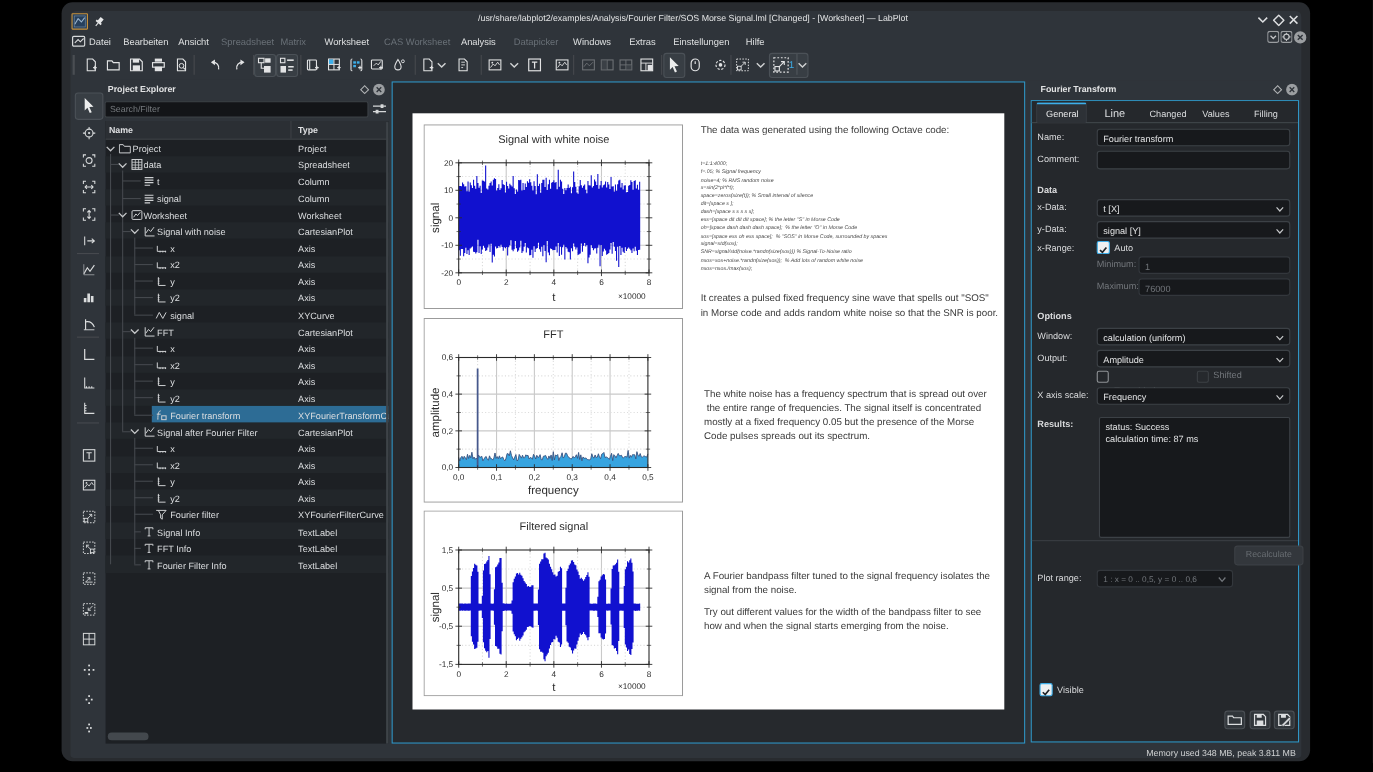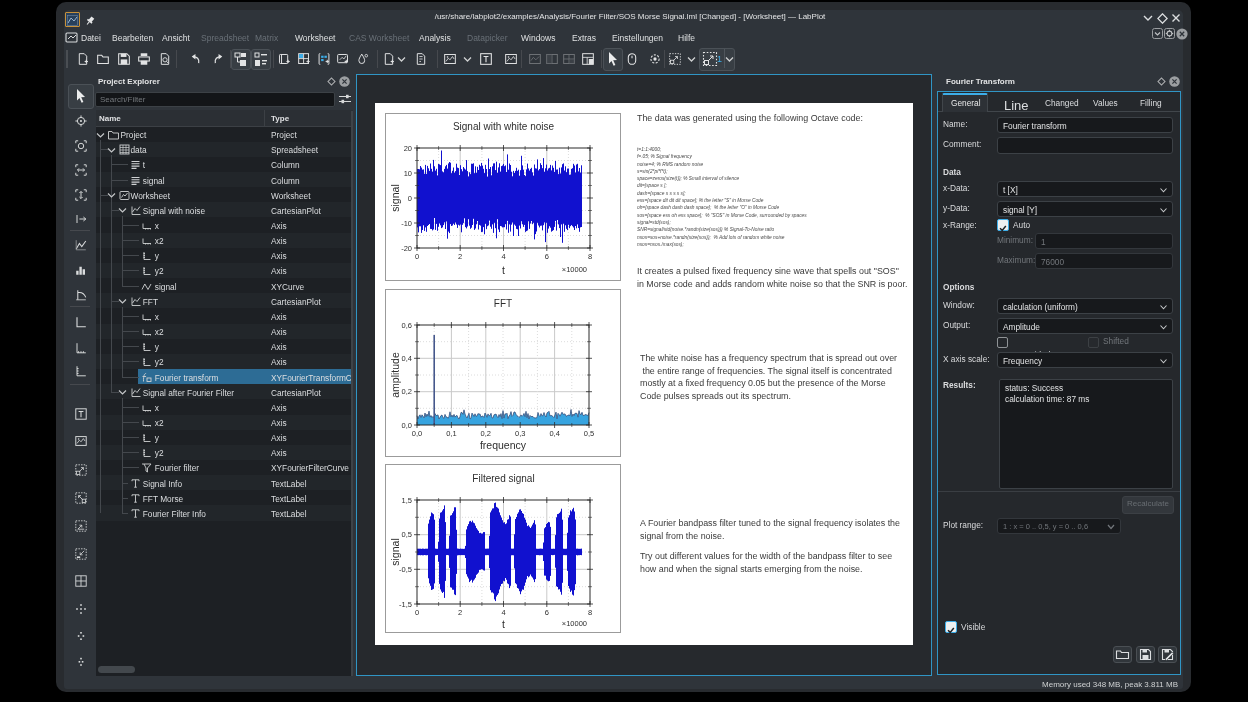--- a/index.html
+++ b/index.html
@@ -580,21 +580,21 @@
 <div class="abs" style="left:122px;top:482.5px;width:6px;height:1px;background:#44484d;"></div>
 <svg class="abs" style="left:129.8px;top:477.5px" width="11" height="11">
     <path d="M2 3.2V1.8h7V3.2M5.5 1.8v7.4M4.2 9.2h2.6" fill="none" stroke="#cfd1d3" stroke-width="0.9"></path>
   </svg>
 <div class="abs" style="left:142.8px;top:478.5px;font-size:8.3px;color:#dcdee0;white-space:nowrap;">Signal Info</div>
 <div class="abs" style="left:271px;top:478.5px;font-size:8.3px;color:#dcdee0;white-space:nowrap;max-width:82px;overflow:hidden;">TextLabel</div>
 <div class="abs" style="left:122px;top:497.7px;width:6px;height:1px;background:#44484d;"></div>
 <svg class="abs" style="left:129.8px;top:492.7px" width="11" height="11">
     <path d="M2 3.2V1.8h7V3.2M5.5 1.8v7.4M4.2 9.2h2.6" fill="none" stroke="#cfd1d3" stroke-width="0.9"></path>
   </svg>
-<div class="abs" style="left:142.8px;top:493.7px;font-size:8.3px;color:#dcdee0;white-space:nowrap;">FFT Morse</div>
+<div class="abs" style="left:142.8px;top:493.7px;font-size:8.3px;color:#dcdee0;white-space:nowrap;">FFT Info</div>
 <div class="abs" style="left:271px;top:493.7px;font-size:8.3px;color:#dcdee0;white-space:nowrap;max-width:82px;overflow:hidden;">TextLabel</div>
 <div class="abs" style="left:122px;top:512.9px;width:6px;height:1px;background:#44484d;"></div>
 <svg class="abs" style="left:129.8px;top:507.9px" width="11" height="11">
     <path d="M2 3.2V1.8h7V3.2M5.5 1.8v7.4M4.2 9.2h2.6" fill="none" stroke="#cfd1d3" stroke-width="0.9"></path>
   </svg>
 <div class="abs" style="left:142.8px;top:508.9px;font-size:8.3px;color:#dcdee0;white-space:nowrap;">Fourier Filter Info</div>
 <div class="abs" style="left:271px;top:508.9px;font-size:8.3px;color:#dcdee0;white-space:nowrap;max-width:82px;overflow:hidden;">TextLabel</div>
 <div class="abs" style="left:98px;top:666px;width:37px;height:7px;background:#43484d;border-radius:3.5px;"></div>
 <div class="abs" style="left:351px;top:111px;width:2px;height:565px;background:#3e4348;"></div>
 
@@ -832,21 +832,21 @@
   </svg>
 <svg class="abs" style="left:1169px;top:76px" width="11" height="11">
     <circle cx="5.5" cy="5.5" r="5.3" fill="#9b9ea1"></circle>
     <path d="M3.4 3.4 L7.6 7.6 M7.6 3.4 L3.4 7.6" stroke="#2f343a" stroke-width="1.2"></path>
   </svg>
 <div class="abs" style="left:937px;top:91px;width:244px;height:584px;background:#25282c;border:1px solid #3095c5;box-sizing:border-box;"></div>
 
 <div class="abs" style="left:938px;top:92px;width:242px;height:20px;background:#25282c;"></div>
 <div class="abs" style="left:942px;top:93px;width:46px;height:19px;background:#2d3136;border:1px solid #41464b;border-bottom:none;border-top:2px solid #3daee9;box-sizing:border-box;border-radius:2px 2px 0 0;"></div>
 <div class="abs" style="left:951px;top:98px;font-size:8.3px;color:#e8e9ea;">General</div>
-<div class="abs" style="left:1004px;top:98px;font-size:13px;color:#dcdee0;">Line</div>
+<div class="abs" style="left:1004px;top:98px;font-size:10px;color:#dcdee0;">Line</div>
 <div class="abs" style="left:1045px;top:98px;font-size:8.3px;color:#dcdee0;">Changed</div>
 <div class="abs" style="left:1093px;top:98px;font-size:8.3px;color:#dcdee0;">Values</div>
 <div class="abs" style="left:1140px;top:98px;font-size:8.3px;color:#dcdee0;">Filling</div>
 <div class="abs" style="left:938px;top:111px;width:242px;height:1px;background:#41464b;"></div>
 <div class="abs" style="left:943px;top:111px;width:44px;height:1px;background:#2d3136;"></div>
 
 <div class="rp-label" style="left:943px;top:119px;">Name:</div>
 <div class="rp-field" style="left:997px;top:117px;width:176px;height:16px;box-sizing:border-box;">
     <div style="position:absolute;left:5px;top:3px;">Fourier transform</div>
   </div>
@@ -904,21 +904,21 @@
     <div class="txt">Frequency</div>
     <svg class="ar" width="9" height="7">
       <path d="M1.5 1.5 L4.5 4.8 L7.5 1.5" stroke="#c5c7c9" stroke-width="1.1" fill="none"></path>
     </svg>
   </div>
 <div class="rp-bold" style="left:943px;top:380px;">Results:</div>
 <div class="abs" style="left:999px;top:379px;width:174px;height:110px;background:#17191c;border:1px solid #3c4146;border-radius:2px;box-sizing:border-box;">
   <div style="position:absolute;left:5px;top:3px;font-size:8.3px;color:#e2e3e4;line-height:11px;">status: Success<br>calculation time: 87 ms</div>
 </div>
 <div class="abs" style="left:938px;top:491px;width:242px;height:1px;background:#3a3e43;"></div>
-<div class="abs" style="left:1122px;top:496px;width:52px;height:18px;background:#33373c;border:1px solid #3c4045;border-radius:3px;box-sizing:border-box;">
+<div class="abs" style="left:1122px;top:496px;width:63px;height:18px;background:#33373c;border:1px solid #3c4045;border-radius:3px;box-sizing:border-box;">
   <div style="position:absolute;left:0;top:2px;width:100%;text-align:center;font-size:8px;color:#686d72;">Recalculate</div>
 </div>
 <div class="rp-label" style="left:943px;top:520px;">Plot range:</div>
 <div class="rp-drop" style="left:997px;top:518px;width:124px;height:16px;box-sizing:border-box;border-color:#33373c;">
     <div class="txt" style="color:#72767b;font-size:7.5px;">1 : x = 0 .. 0,5, y = 0 .. 0,6</div>
     <svg class="ar" width="8" height="6">
       <path d="M1 1 L4 4.5 L7 1" stroke="#72767b" stroke-width="1.2" fill="none"></path>
     </svg>
   </div>
 <div class="cb on" style="left:945px;top:621px;"><svg width="11" height="11">

